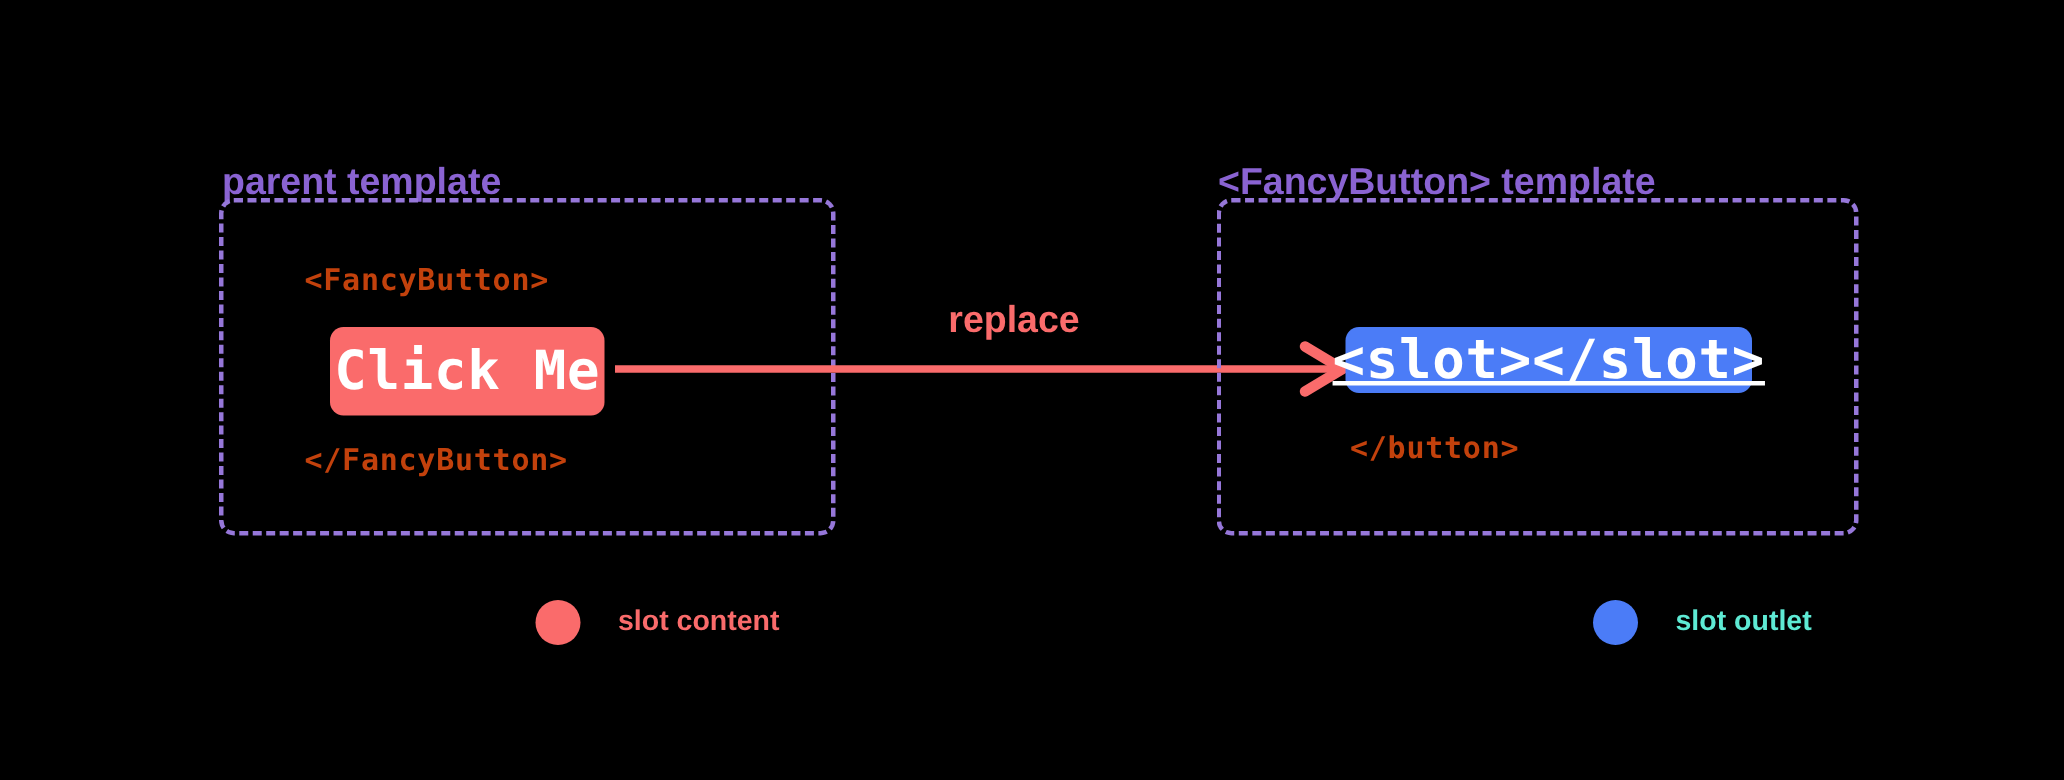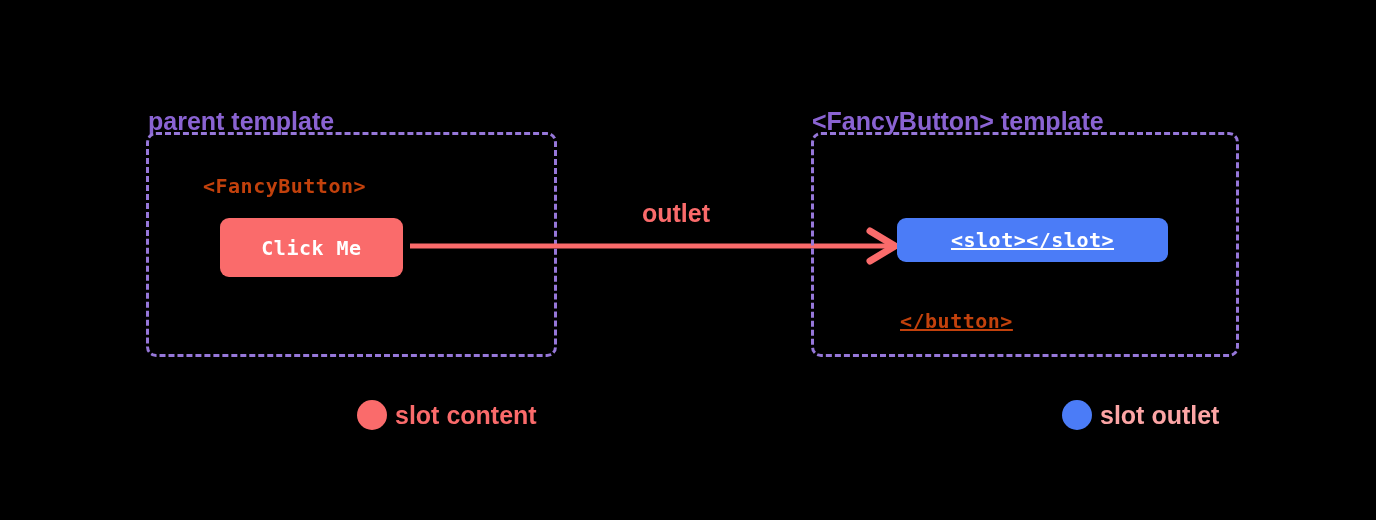--- a/index.html
+++ b/index.html
@@ -38,21 +38,21 @@
     white-space: nowrap;
     line-height: 1;
   }
   .chip {
     position: absolute;
     display: flex;
     align-items: center;
     justify-content: center;
     border-radius: 9px;
     font-family: "DejaVu Sans Mono", monospace;
-    font-size: 20px;
+    font-size: 36px;
     font-weight: bold;
     color: #ffffff;
     letter-spacing: 0.5px;
     white-space: nowrap;
   }
   .chip.red  { background: #fa6b6b; }
   .chip.blue { background: #4b7cf7; }
   .arrow-svg {
     position: absolute;
     left: 402px;
@@ -75,58 +75,59 @@
   }
   .legend-dot {
     width: 30px;
     height: 30px;
     border-radius: 50%;
     flex: 0 0 auto;
   }
   .legend-dot.red  { background: #fa6b6b; }
   .legend-dot.blue { background: #4b7cf7; }
   .legend-text {
-    font-size: 25px;
+    font-size: 19px;
     font-weight: bold;
-    margin-left: 8px;
+    margin-left: 25px;
     white-space: nowrap;
     text-align: right;
   }
   .legend-text.red  { color: #fa6b6b; }
-  .legend-text.blue { color: #fca5a5; }
+  .legend-text.blue { color: #5eead4; }
 </style>
 </head>
 <body>
 
 <div class="canvas">
 
   <div class="panel-label" style="left:148px; top:83px;">parent template</div>
 
   <div class="dashed-box" style="left:146px; top:132px; width:405px; height:219px;"></div>
 
   <div class="code" style="left:203px; top:176px;">&lt;FancyButton&gt;</div>
 
   <div class="chip red" style="left:220px; top:218px; width:183px; height:59px;">Click Me</div>
 
+  <div class="code" style="left:203px; top:296px;">&lt;/FancyButton&gt;</div>
 
-  <div class="replace-label">outlet</div>
+  <div class="replace-label">replace</div>
 
   <svg class="arrow-svg" width="500" height="44" viewBox="0 0 500 44">
     <line x1="8" y1="22" x2="487" y2="22" stroke="#fa6b6b" stroke-width="5"></line>
     <polyline points="468,7 493,22 468,37" fill="none" stroke="#fa6b6b" stroke-width="7" stroke-linecap="round" stroke-linejoin="round"></polyline>
   </svg>
 
   <div class="panel-label" style="left:812px; top:83px;text-align:right;">&lt;FancyButton&gt; template</div>
 
   <div class="dashed-box" style="left:811px; top:132px; width:422px; height:219px;"></div>
 
 
   <div class="chip blue" style="left:897px; top:218px; width:271px; height:44px;text-decoration:underline;">&lt;slot&gt;&lt;/slot&gt;</div>
 
-  <div class="code" style="left:900px; top:311px;text-decoration:underline;">&lt;/button&gt;</div>
+  <div class="code" style="left:900px; top:288px;">&lt;/button&gt;</div>
 
   <div class="legend-item" style="left:357px; top:400px;">
     <span class="legend-dot red"></span>
     <span class="legend-text red">slot content</span>
   </div>
 
   <div class="legend-item" style="left:1062px; top:400px;">
     <span class="legend-dot blue"></span>
     <span class="legend-text blue">slot outlet</span>
   </div>

